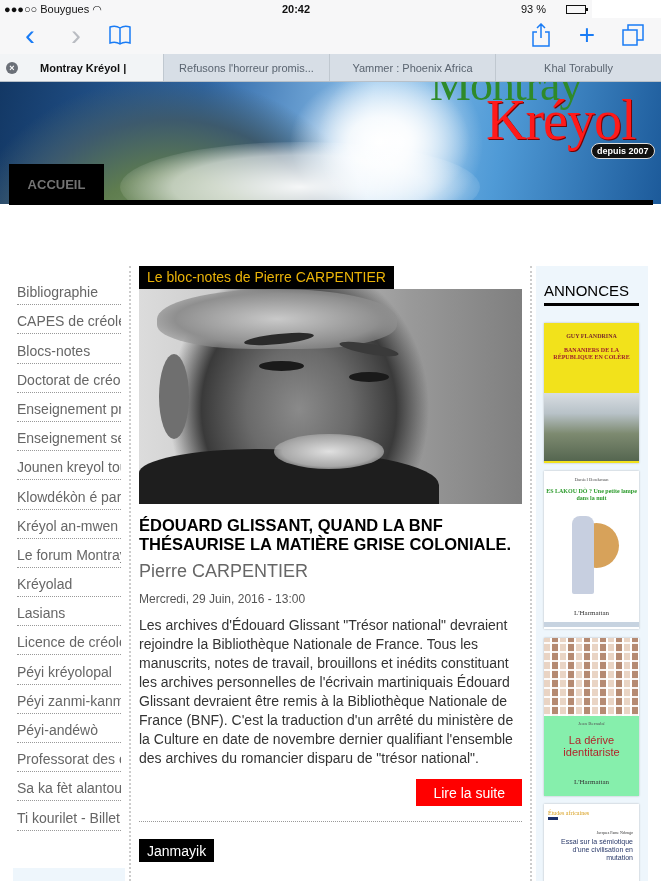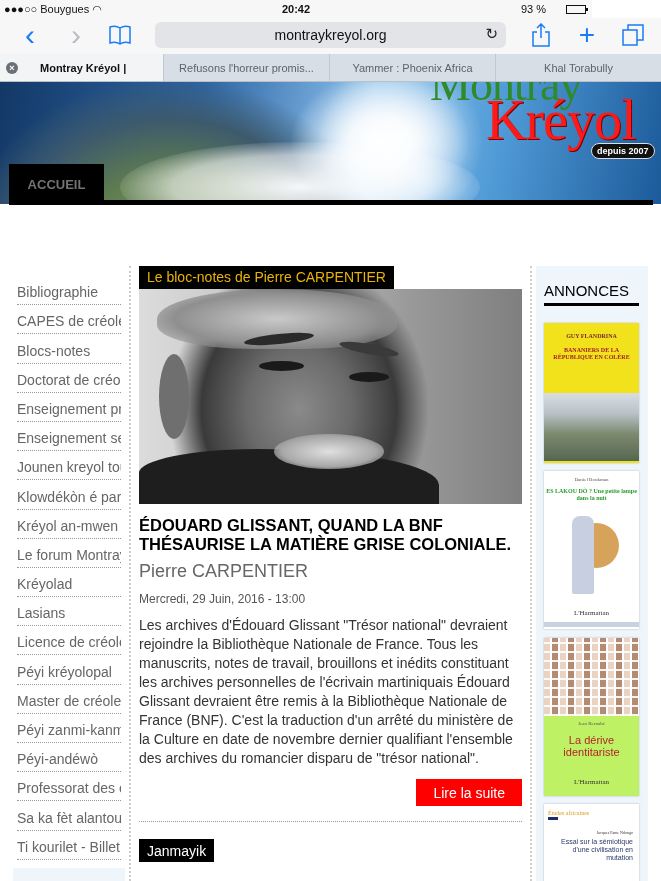--- a/index.html
+++ b/index.html
@@ -82,21 +82,21 @@
   .book1 .author { font-size: 6px; color: #7a2b2b; margin-top: 10px; font-weight: bold; }
   .book1 .title { font-size: 6px; color: #a0202a; margin-top: 8px; font-weight: bold; line-height: 7px; }
   .book1 .photo2 { position: absolute; left: 0; top: 70px; width: 95px; height: 68px; background: linear-gradient(180deg, #d8dde2 0%, #b8c2c8 30%, #7d8a70 60%, #556650 100%); }
   .book2 { top: 205px; height: 158px; background: #fff; }
   .book2 .author { font-size: 5px; color: #555; margin-top: 6px; }
   .book2 .title { font-size: 6px; color: #2a9a2a; margin-top: 6px; font-weight: bold; line-height: 7px; }
   .book2 .sun { position: absolute; left: 30px; top: 52px; width: 45px; height: 45px; border-radius: 50%; background: #d7a25a; }
   .book2 .figure { position: absolute; left: 28px; top: 45px; width: 22px; height: 78px; background: #c7cfe0; border-radius: 8px 8px 2px 2px; }
   .book2 .pub { position: absolute; left: 0; right: 0; bottom: 12px; font-size: 7px; color: #333; }
   .book2 .strip { position: absolute; left: 0; right: 0; bottom: 2px; height: 5px; background: #c7d3e0; }
-  .book3 { top: 372px; height: 158px; background: #bef264; }
+  .book3 { top: 372px; height: 158px; background: #86efac; }
   .book3 .faces { position: absolute; left: 0; top: 0; width: 95px; height: 78px;
     background: repeating-linear-gradient(90deg, #e9d4c4 0 6px, #ffffff 6px 8px, #b58a72 8px 14px, #ffffff 14px 16px),
                 #ddd; }
   .book3 .faces::after { content: ""; position: absolute; left: 0; top: 0; right: 0; bottom: 0; background: repeating-linear-gradient(0deg, rgba(255,255,255,0.9) 0 2px, rgba(0,0,0,0) 2px 9px); }
   .book3 .author { position: absolute; left: 0; right: 0; top: 83px; font-size: 5px; color: #555; }
   .book3 .title { position: absolute; left: 0; right: 0; top: 96px; font-size: 11px; color: #b2242a; line-height: 12px; font-family: "Liberation Sans", sans-serif; }
   .book3 .pub { position: absolute; left: 0; right: 0; bottom: 10px; font-size: 7px; color: #333; }
   .book4 { top: 538px; height: 90px; background: #fff; }
   .book4 .series { position: absolute; left: 4px; top: 6px; font-size: 6px; color: #d8a020; }
   .book4 .bar { position: absolute; left: 4px; top: 13px; width: 10px; height: 3px; background: #1a2f6a; }
@@ -120,24 +120,20 @@
       <span style="font-size:30px;line-height:26px;">‹</span>
     </div>
   <div class="navbtn disabled" style="left:66px;width:20px;">
       <span style="font-size:30px;line-height:26px;">›</span>
     </div>
   <div class="navbtn" style="left:106px;width:28px;">
     <svg width="24" height="20" viewBox="0 0 24 20">
         <path d="M12 3 C9 1 5 1 2 2 L2 18 C5 17 9 17 12 19 C15 17 19 17 22 18 L22 2 C19 1 15 1 12 3 Z M12 3 L12 19" fill="none" stroke="#1a7cf5" stroke-width="1.5"></path>
       </svg>
   </div>
-  <div class="urlbar">
-    <div class="url">montraykreyol.org</div>
-    <div class="reload"><span>↻</span></div>
-  </div>
   <div class="navbtn" style="left:528px;width:26px;">
     <svg width="20" height="24" viewBox="0 0 20 24">
         <path d="M6 9 L2 9 L2 23 L18 23 L18 9 L14 9 M10 15 L10 1 M6 5 L10 1 L14 5" fill="none" stroke="#1a7cf5" stroke-width="1.5"></path>
       </svg>
   </div>
   <div class="navbtn" style="left:574px;width:26px;font-size:28px;">
       <span style="font-weight:200;">+</span>
     </div>
   <div class="navbtn" style="left:620px;width:26px;">
     <svg width="22" height="22" viewBox="0 0 22 22">
@@ -181,21 +177,20 @@
   <div class="item">Enseignement primaire</div>
   <div class="item">Enseignement secondaire</div>
   <div class="item">Jounen kreyol toupatou</div>
   <div class="item">Klowdékòn é parabòl</div>
   <div class="item">Kréyol an-mwen</div>
   <div class="item">Le forum Montray Kréyol</div>
   <div class="item">Kréyolad</div>
   <div class="item">Lasians</div>
   <div class="item">Licence de créole</div>
   <div class="item">Péyi kréyolopal</div>
-  <div class="item">Master de créole</div>
   <div class="item">Péyi zanmi-kanmarad</div>
   <div class="item">Péyi-andéwò</div>
   <div class="item">Professorat des écoles</div>
   <div class="item">Sa ka fèt alantou nou</div>
   <div class="item">Ti kourilet - Billet</div>
 </div>
 <div class="leftnav-box"></div>
 
 <div class="vsep" style="left:129px;"></div>
 <div class="vsep" style="left:530px;"></div>

